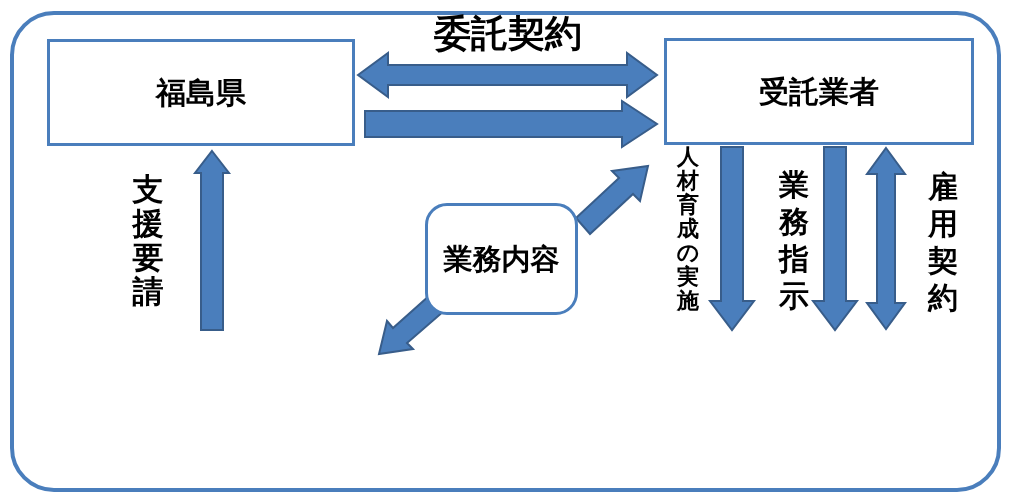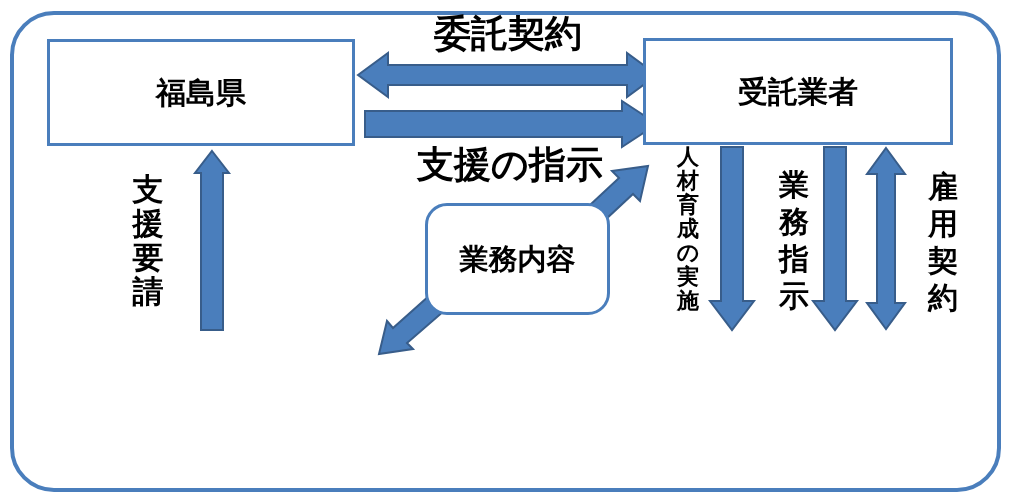--- a/index.html
+++ b/index.html
@@ -23,24 +23,24 @@
     position:absolute;font-weight:bold;font-size:37px;line-height:34px;
     text-align:center;z-index:3;white-space:nowrap;
   }
   .vtext{position:absolute;font-weight:bold;text-align:center;z-index:3;}
   .vtext div{display:block;}
   .v-support-request{left:129px;top:173px;width:38px;font-size:31px;line-height:34px;}
   .v-hr-development{left:674px;top:145px;width:28px;font-size:22px;line-height:24px;}
   .v-work-instruction{left:775px;top:166px;width:38px;font-size:30px;line-height:37px;}
   .v-employment-contract{left:924px;top:168px;width:38px;font-size:30px;line-height:37px;}
   .box-fukushima{left:47px;top:39px;width:308px;height:107px;text-align:center;}
-  .box-contractor{left:643px;top:38px;width:310px;height:107px;}
+  .box-contractor{left:664px;top:38px;width:310px;height:107px;}
   .box-municipality{left:48px;top:332px;width:309px;height:106px;}
   .box-jobseekers{left:665px;top:330px;width:309px;height:107px;}
-  .box-adjustment{left:425px;top:203px;width:185px;height:112px;}
+  .box-adjustment{left:425px;top:203px;width:153px;height:112px;}
   .lbl-consignment{left:358px;top:17px;width:300px;}
   .lbl-support-instruction{left:360px;top:148px;width:300px;}
 </style>
 </head>
 <body>
 
 <div class="canvas">
 
   <div class="outer-frame"></div>
 
@@ -64,21 +64,20 @@
   </div>
 
 
 
   <div class="box rounded box-adjustment">
     <div>業務内容</div>
   </div>
 
   <div class="hlabel lbl-consignment">委託契約</div>
 
-  <div class="hlabel lbl-support-instruction">支援の指示</div>
 
   <div class="vtext v-support-request">
       <div>支</div>
       <div>援</div>
       <div>要</div>
       <div>請</div>
     </div>
 
   <div class="vtext v-hr-development">
       <div>人</div>

